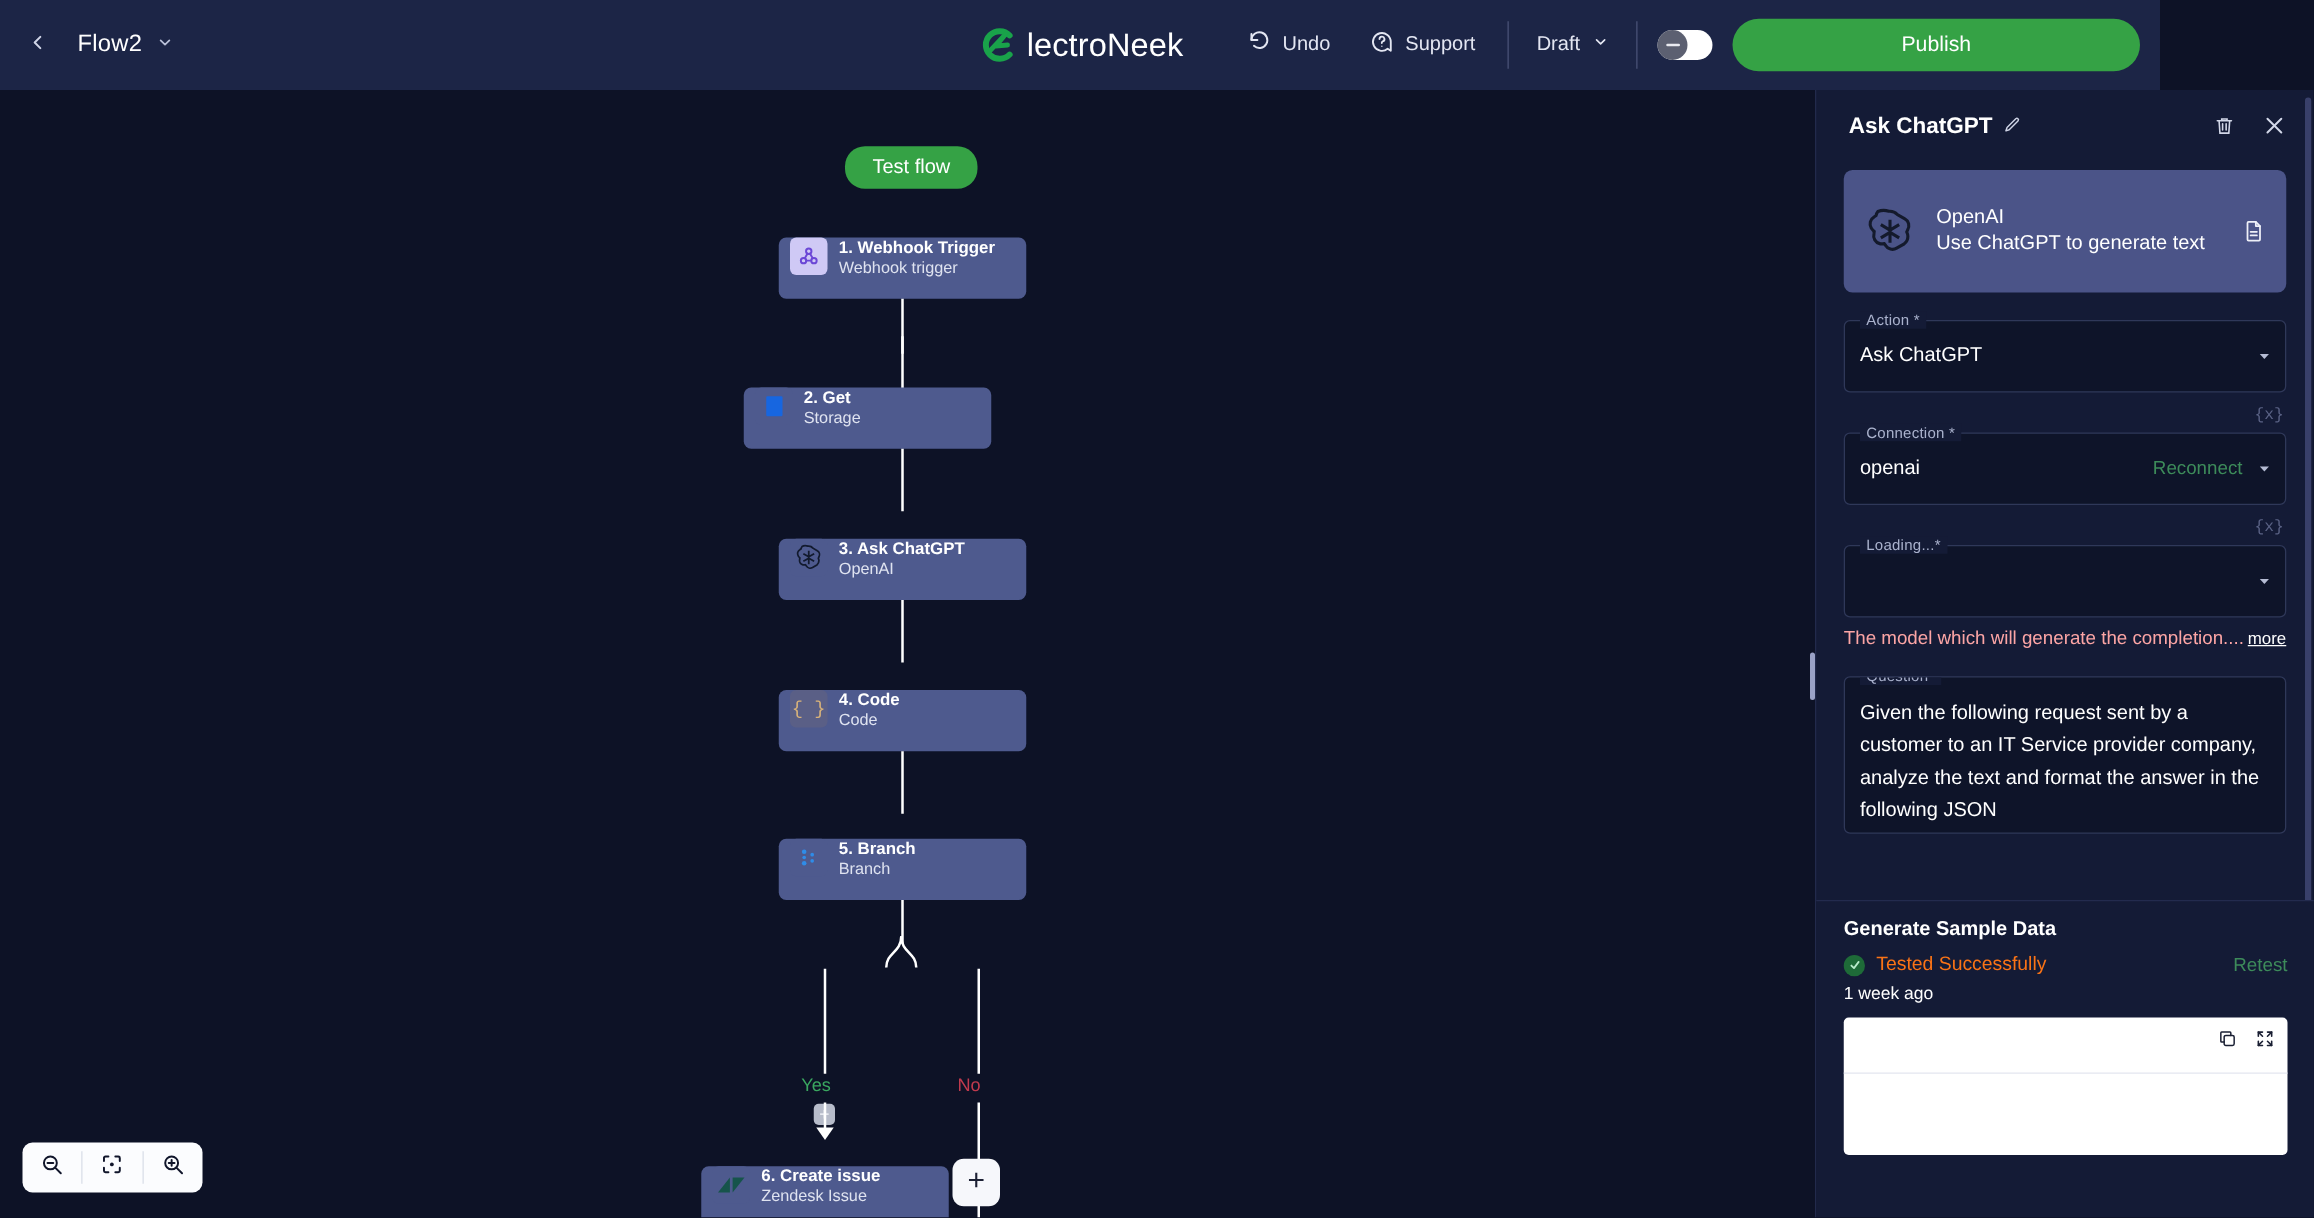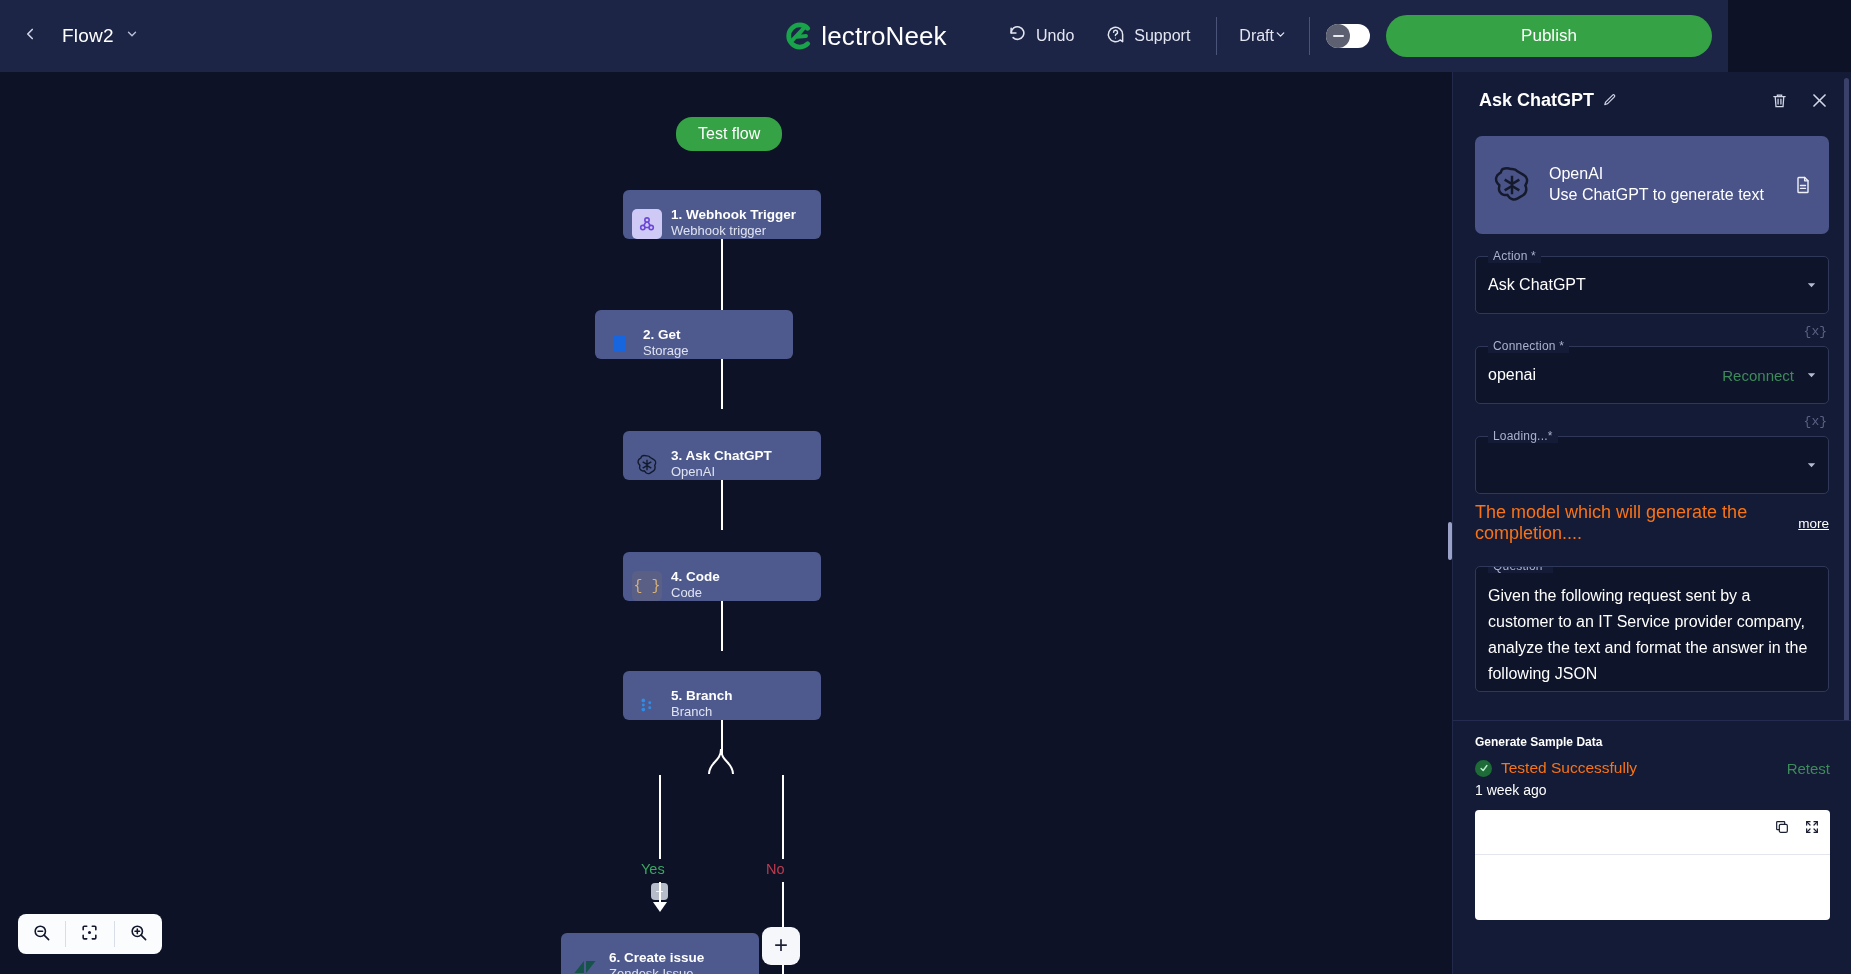--- a/index.html
+++ b/index.html
@@ -41,21 +41,21 @@
     position: absolute; right: 0; top: 0; height: 72px;
     display: flex; align-items: center; gap: 0px; padding-right: 16px;
   }
   .hdr-btn {
     display: flex; align-items: center; gap: 9px;
     font-size: 16px; color: #e3e6f2; padding: 8px 16px; cursor: pointer;
     white-space: nowrap;
   }
   .hdr-btn svg { width: 19px; height: 19px; }
   .hdr-sep { width: 1px; height: 38px; background: #4a5378; margin: 0 10px; }
-  .draft-sel { display:flex; align-items:center; font-size:16px; color:#e3e6f2; padding: 8px 12px; cursor:pointer;}
+  .draft-sel { display:flex; align-items:center; gap:10px; font-size:16px; color:#e3e6f2; padding: 8px 12px; cursor:pointer;}
   .draft-sel svg { width: 13px; height: 13px; }
 
   .toggle {
     width: 44px; height: 24px; border-radius: 12px;
     background: #ffffff; position: relative; cursor: pointer;
     margin: 0 16px 0 6px; flex: none;
   }
   .toggle .knob {
     position:absolute; left:0px; top:0px; width:24px; height:24px; border-radius:50%;
     background:#5c6071; display:flex; align-items:center; justify-content:center;
@@ -76,21 +76,21 @@
   }
   .test-flow {
     position:absolute; left:676px; top:45px;
     background:#35a245; color:#fff; border:none; border-radius:16px;
     padding: 8px 22px; font-size: 16px; font-family: inherit; cursor: pointer;
   }
 
   .node {
     position: absolute; height: 49px; width: 198px;
     border-radius: 6px; background: #4e5a8e;
-    display: flex; align-items: flex-end; padding-left: 9px; gap: 9px;
+    display: flex; align-items: flex-start; padding-left: 9px; gap: 9px;
     cursor: pointer;
   }
   .node-ico {
     width: 30px; height: 30px; border-radius: 5px; flex: none;
     display:flex; align-items:center; justify-content:center;
   }
   .node-txt { display:flex; flex-direction: column; justify-content:center; line-height: 1.22; }
   .node-title { font-size: 13.5px; font-weight: bold; color: #ffffff; }
   .node-sub { font-size: 13px; color: #dfe3f0; font-weight: 400; }
 
@@ -194,37 +194,37 @@
   .field-caret svg { width:11px; height:11px; }
   .reconnect {
     position:absolute; right:34px; top:50%; transform:translateY(-50%);
     font-size:15px; color:#3d8b5a; cursor:pointer;
   }
   .var-ico {
     position:absolute; right:2px; font-size:13px; color:#5a6285;
     font-family:"Liberation Mono", monospace; cursor:pointer;
   }
   .hint-row { display:flex; align-items:center; margin: 8px 0 22px 0; }
-  .hint { font-size:18px; color:#f97316; flex:1; }
+  .hint { font-size:15px; color:#fca5a5; flex:1; }
   .hint-more { font-size:13.5px; color:#ffffff; text-decoration:underline; cursor:pointer; }
 
   .textarea {
     position:relative; border:1px solid #2f3859; border-radius:5px; background:#0e1429;
     height: 126px; overflow:hidden;
   }
   .textarea .ta-text {
     font-size:16px; color:#ffffff; line-height: 1.62; padding: 16px 14px 0 12px;
   }
 
   .panel-bottom {
     position:absolute; left:0; bottom:0; width:399px; height:254px;
     background:#141b36; border-top:1px solid #232b4e;
     padding: 14px 22px 0 22px;
   }
-  .gsd-title { font-size:12px; font-weight:bold; color:#ffffff; margin-bottom:10px; }
+  .gsd-title { font-size:16px; font-weight:bold; color:#ffffff; margin-bottom:10px; }
   .gsd-row { display:flex; align-items:center; }
   .check {
     width:17px;height:17px;border-radius:50%;background:#1e6b38;flex:none;
     display:flex;align-items:center;justify-content:center;margin-right:9px;
   }
   .check svg { width:10px;height:10px; }
   .gsd-status { font-size:15.5px; color:#f97316; flex:1; }
   .retest { font-size:15px; color:#3d8b5a; cursor:pointer; }
   .gsd-time { font-size:14px; color:#ffffff; margin-top:5px; }
   .result-box {

